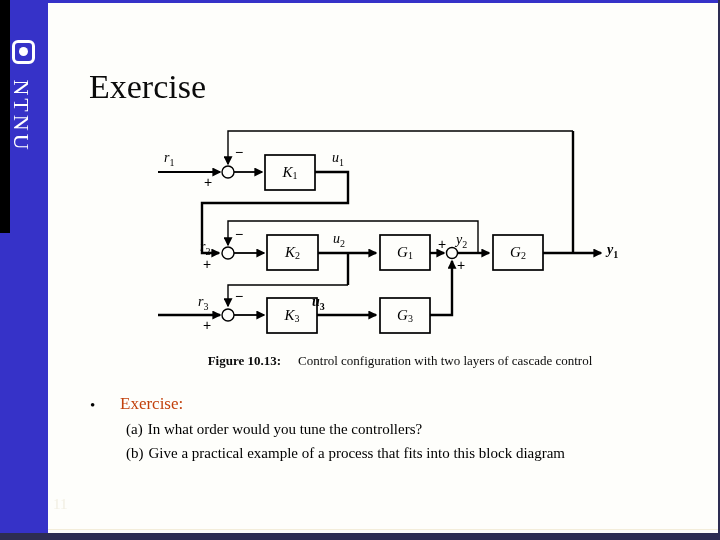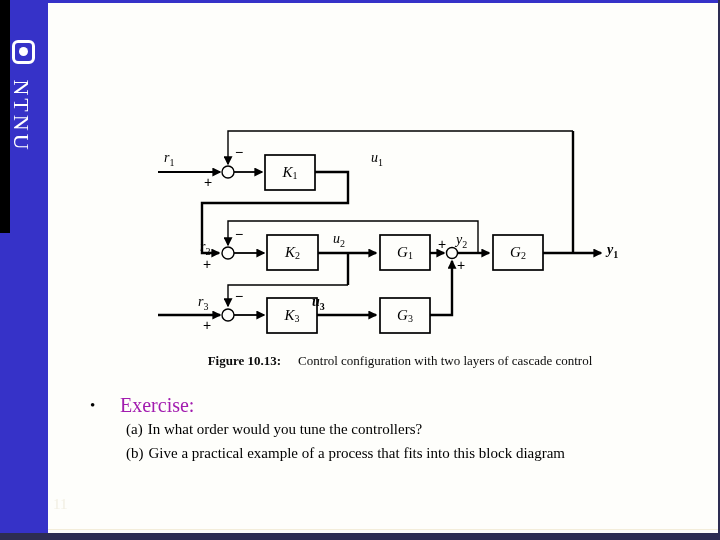--- a/index.html
+++ b/index.html
@@ -22,21 +22,21 @@
                   border-radius:50%;background:#fff;}
   .logo-text{position:absolute;left:21px;top:116px;transform:translate(-50%,-50%) rotate(90deg);
              color:#fff;font-family:"Liberation Serif",serif;font-size:22px;
              letter-spacing:3px;white-space:nowrap;}
   .pagenum{position:absolute;left:15px;top:496px;color:#f2efe2;
            font-size:15px;font-family:"Liberation Serif",serif;margin-left:38px;}
 
   
   .title{position:absolute;left:89px;top:68px;font-size:34px;color:#0b0b0b;}
   .bullet{position:absolute;left:90px;top:397px;font-size:15px;color:#000;}
-  .heading{position:absolute;left:120px;top:394px;font-size:20px;color:#a21caf;}
+  .heading{position:absolute;left:120px;top:394px;font-size:17px;color:#c2410c;}
   .item{position:absolute;left:126px;font-size:15px;color:#000;white-space:nowrap;}
   .item-a{top:421px;} .item-b{top:445px;}
   .item .lbl{margin-right:5px;}
 
   
   .caption{position:absolute;left:160px;top:353px;width:480px;text-align:center;
            font-size:13px;color:#0b0b0b;white-space:nowrap;}
   .caption b{margin-right:17px;}
 
   
@@ -60,20 +60,21 @@
   <div class="creamline"></div>
   <div class="bottombar"></div>
   <div class="rightedge"></div>
 
   <div class="logo-icon">
     <div class="dot"></div>
   </div>
   <div class="logo-text">NTNU</div>
   <div class="pagenum">11</div>
 
+  <div class="title">Exercise</div>
 
   <svg width="720" height="540" viewBox="0 0 720 540">
     <defs>
       <marker id="arw" viewBox="0 0 10 10" refX="8.5" refY="5" markerUnits="userSpaceOnUse" markerWidth="9" markerHeight="9" orient="auto-start-reverse">
         <path d="M0 0 L10 5 L0 10 z" fill="#000"></path>
       </marker>
     </defs>
     <g stroke="#000" fill="none">
 
       <path d="M573 131 H228 V164" stroke-width="1.4" marker-end="url(#arw)"></path>
@@ -137,21 +138,21 @@
     <span>G</span>
       <sub>3</sub>
     </div>
 
   <span class="sig" style="left:164px;top:150px;">
     <span>r</span><sub>1</sub></span>
   <span class="sig" style="left:180px;top:239px;margin-left:20px;">
     <span>r</span><sub>2</sub></span>
   <span class="sig" style="left:164px;top:294px;margin-left:34px;">
     <span>r</span><sub>3</sub></span>
-  <span class="sig" style="left:332px;top:150px;margin-left:39px;">
+  <span class="sig" style="left:332px;top:150px;">
     <span>u</span><sub>1</sub></span>
   <span class="sig" style="left:333px;top:231px;">
     <span>u</span><sub>2</sub></span>
   <span class="sig" style="left:312px;top:294px;font-weight:bold;">
     <span>u</span><sub>3</sub></span>
   <span class="sig" style="left:607px;top:242px;font-weight:bold;">
     <span>y</span><sub>1</sub></span>
   <span class="sig" style="left:456px;top:232px;">
     <span>y</span><sub>2</sub></span>
 

